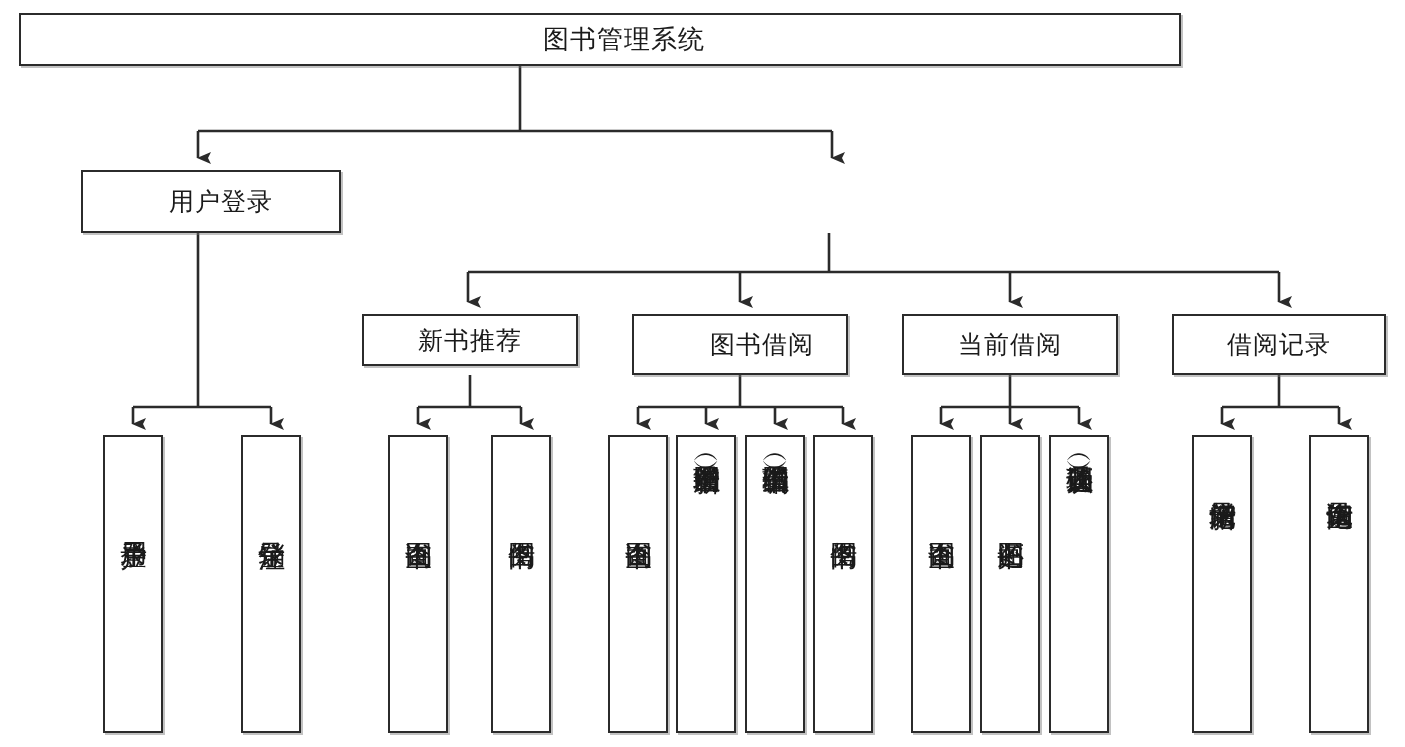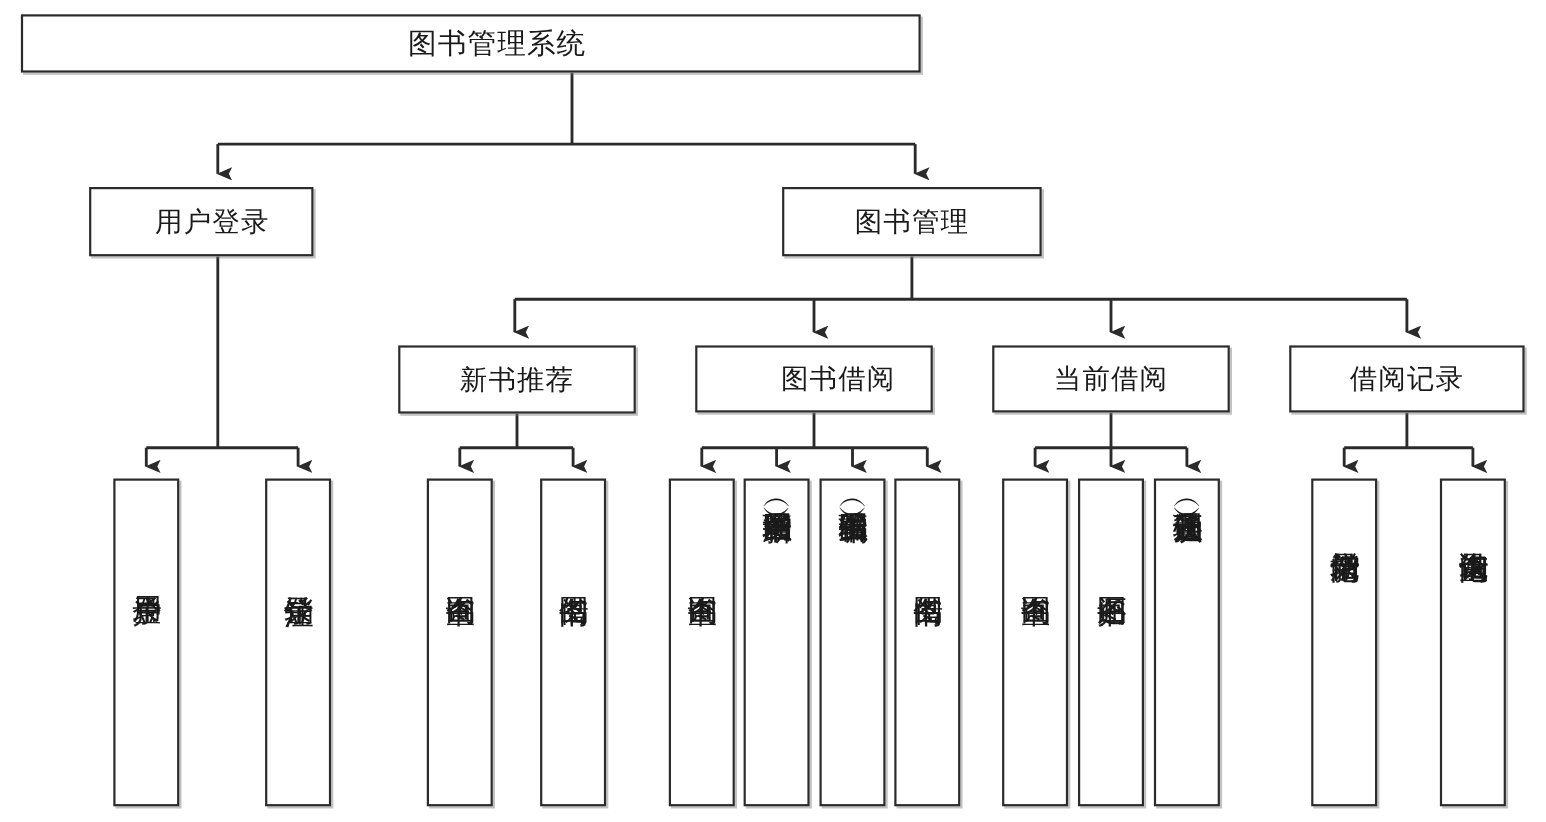--- a/index.html
+++ b/index.html
@@ -122,32 +122,29 @@
       <path d="M1010 407 L1010 424" marker-end="url(#arw)"></path>
       <path d="M1079 407 L1079 424" marker-end="url(#arw)"></path>
 
       <path d="M1279 375 L1279 407"></path>
       <path d="M1222 407 L1339 407"></path>
       <path d="M1222 407 L1222 424" marker-end="url(#arw)"></path>
       <path d="M1339 407 L1339 424" marker-end="url(#arw)"></path>
     </g>
   </svg>
 
-  <div class="node h root" style="left:19px;top:13px;width:818px;height:53px;padding-left:48px;">
+  <div class="node h root" style="left:19px;top:13px;width:1162px;height:53px;padding-left:48px;">
     <span>图书管理系统</span>
   </div>
 
-  <div class="node h" style="left:81px;top:170px;width:204px;height:63px;padding-left:20px;">
+  <div class="node h" style="left:81px;top:170px;width:260px;height:63px;padding-left:20px;">
     <span>用户登录</span>
   </div>
-  <div class="node h" style="left:711px;top:170px;width:236px;height:63px;">
-    <span>图书管理</span>
-  </div>
-
-  <div class="node h" style="left:362px;top:314px;width:216px;height:62px;">
+
+  <div class="node h" style="left:362px;top:314px;width:216px;height:52px;">
     <span>新书推荐</span>
   </div>
   <div class="node h" style="left:632px;top:314px;width:216px;height:61px;padding-left:44px;">
     <span>图书借阅</span>
   </div>
   <div class="node h" style="left:902px;top:314px;width:216px;height:61px;">
     <span>当前借阅</span>
   </div>
   <div class="node h" style="left:1172px;top:314px;width:214px;height:61px;">
     <span>借阅记录</span>

